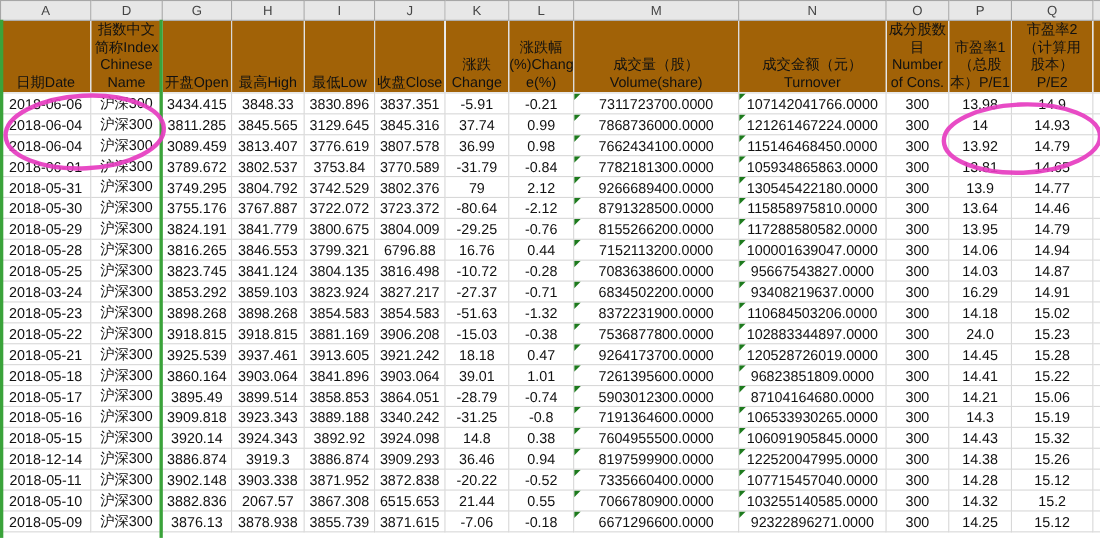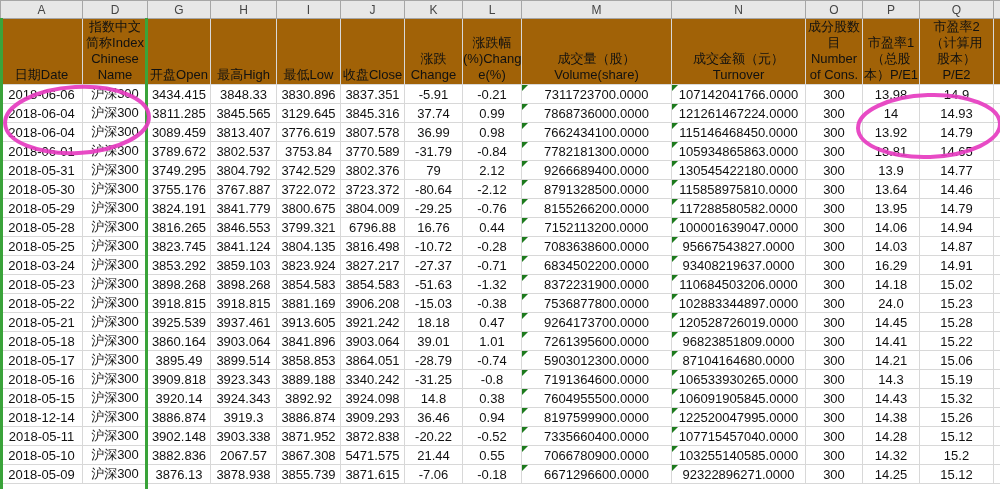--- a/index.html
+++ b/index.html
@@ -409,21 +409,21 @@
           <td>14.28</td>
           <td>15.12</td>
           <td></td>
         </tr>
         <tr class="data">
           <td>2018-05-10</td>
           <td>沪深300</td>
           <td>3882.836</td>
           <td>2067.57</td>
           <td>3867.308</td>
-          <td>5471.575</td>
+          <td>6515.653</td>
           <td>21.44</td>
           <td>0.55</td>
           <td><span class="tri"></span>7066780900.0000</td>
           <td><span class="tri"></span>103255140585.0000</td>
           <td>300</td>
           <td>14.32</td>
           <td>15.2</td>
           <td></td>
         </tr>
         <tr class="data">

